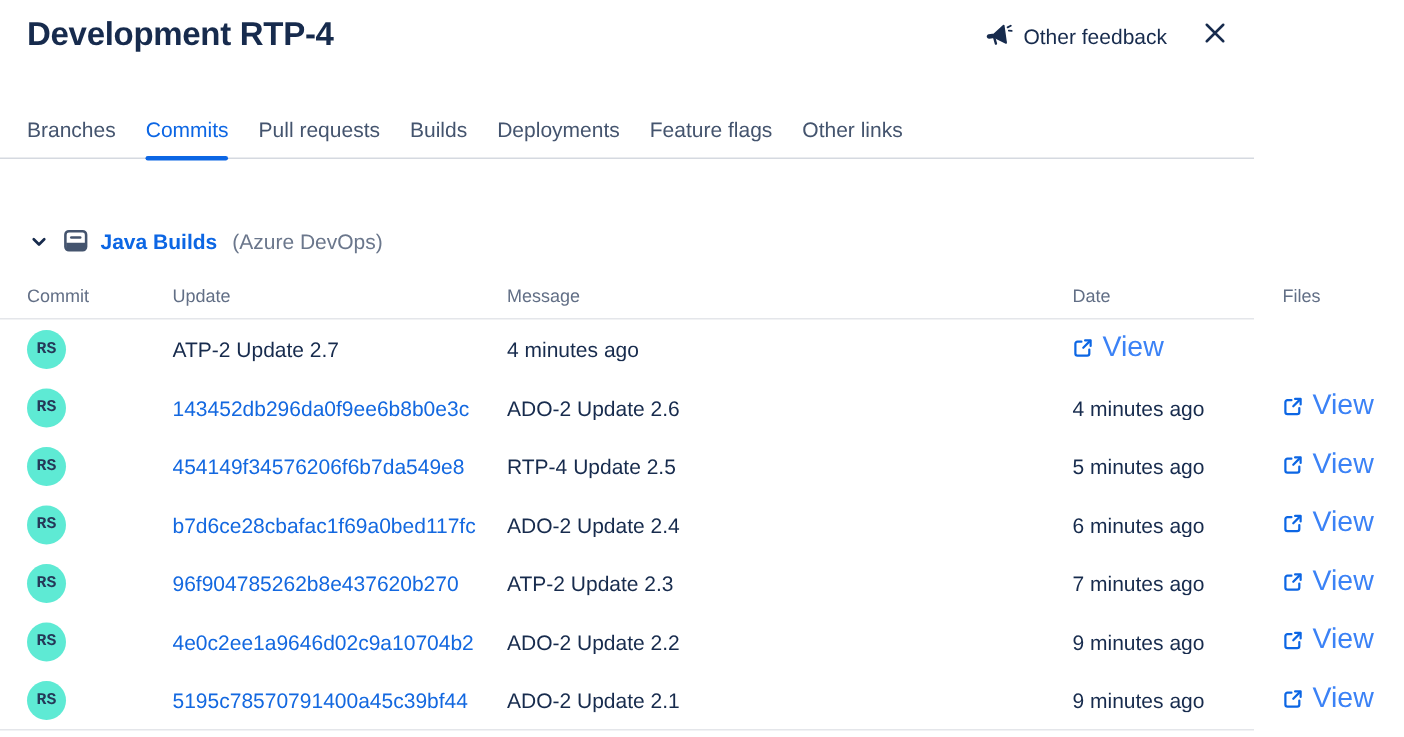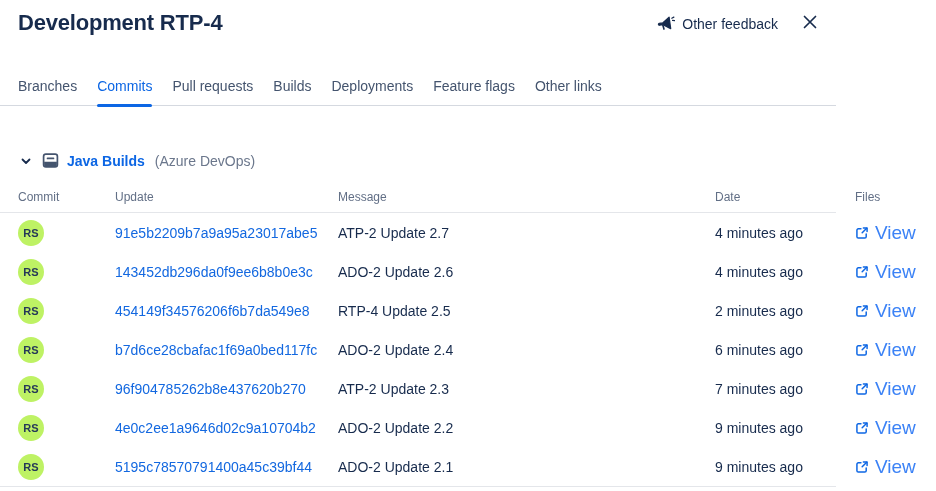--- a/index.html
+++ b/index.html
@@ -63,24 +63,25 @@
     align-items: center;
     padding-left: 18px;
   }
   .t-head { padding-bottom: 8px; border-bottom: 1px solid #E4E6EA; }
   .t-head .th { font-size: 12px; font-weight: 500; color: #626F86; }
   .t-body .t-row { height: 39px; }
   .commits-table-wrap { border-bottom: 1px solid #E4E6EA; }
 
   .avatar {
     width: 26px; height: 26px; border-radius: 50%;
-    background: #bef264; color: #253858;
+    background: #5eead4; color: #253858;
     font-size: 11px; font-weight: 700;
     display: flex; align-items: center; justify-content: center;
     cursor: default;
+    font-family: Liberation Mono, monospace;
   }
   .commit-link {
     font-size: 14px; color: #1368E0; text-decoration: none; cursor: pointer;
     white-space: nowrap; overflow: hidden; display: block; padding-right: 8px;
   }
   .cell-message, .cell-date { font-size: 14px; color: #172B4D; white-space: nowrap; overflow: hidden; }
   .view-link {
     display: inline-flex; align-items: center; gap: 6px;
     font-size: 19px; font-weight: 500; color: #3b82f6;
     text-decoration: none; cursor: pointer;
@@ -149,23 +150,20 @@
       <span class="th">Update</span>
       <span class="th">Message</span>
       <span class="th">Date</span>
       <span class="th">Files</span>
     </div>
     <div class="t-body">
   <div class="t-row">
     <span class="cell-author">
       <span class="avatar">RS</span>
     </span>
-    <span>
-      <a class="commit-link">91e5b2209b7a9a95a23017abe5</a>
-    </span>
     <span class="cell-message">ATP-2 Update 2.7</span>
     <span class="cell-date">4 minutes ago</span>
     <span>
       <a class="view-link">
         <span class="icon">
           <svg width="14" height="14" viewBox="0 0 16 16" fill="none">
             <path d="M12.8 9.2v3a1.6 1.6 0 0 1-1.6 1.6H3.8a1.6 1.6 0 0 1-1.6-1.6V4.8a1.6 1.6 0 0 1 1.6-1.6h3" stroke="#0C66E4" stroke-width="1.7" stroke-linecap="round"></path>
             <path d="M9.6 2.2h4.2v4.2" stroke="#0C66E4" stroke-width="1.7" stroke-linecap="round" stroke-linejoin="round"></path>
             <path d="M13.4 2.6L8.2 7.8" stroke="#0C66E4" stroke-width="1.7" stroke-linecap="round"></path>
           </svg>
@@ -199,21 +197,21 @@
   </div>
 
   <div class="t-row">
     <span class="cell-author">
       <span class="avatar">RS</span>
     </span>
     <span>
       <a class="commit-link">454149f34576206f6b7da549e8</a>
     </span>
     <span class="cell-message">RTP-4 Update 2.5</span>
-    <span class="cell-date">2 minutes ago</span>
+    <span class="cell-date">5 minutes ago</span>
     <span>
       <a class="view-link">
         <span class="icon">
           <svg width="14" height="14" viewBox="0 0 16 16" fill="none">
             <path d="M12.8 9.2v3a1.6 1.6 0 0 1-1.6 1.6H3.8a1.6 1.6 0 0 1-1.6-1.6V4.8a1.6 1.6 0 0 1 1.6-1.6h3" stroke="#0C66E4" stroke-width="1.7" stroke-linecap="round"></path>
             <path d="M9.6 2.2h4.2v4.2" stroke="#0C66E4" stroke-width="1.7" stroke-linecap="round" stroke-linejoin="round"></path>
             <path d="M13.4 2.6L8.2 7.8" stroke="#0C66E4" stroke-width="1.7" stroke-linecap="round"></path>
           </svg>
         </span>
         <span>View</span>

